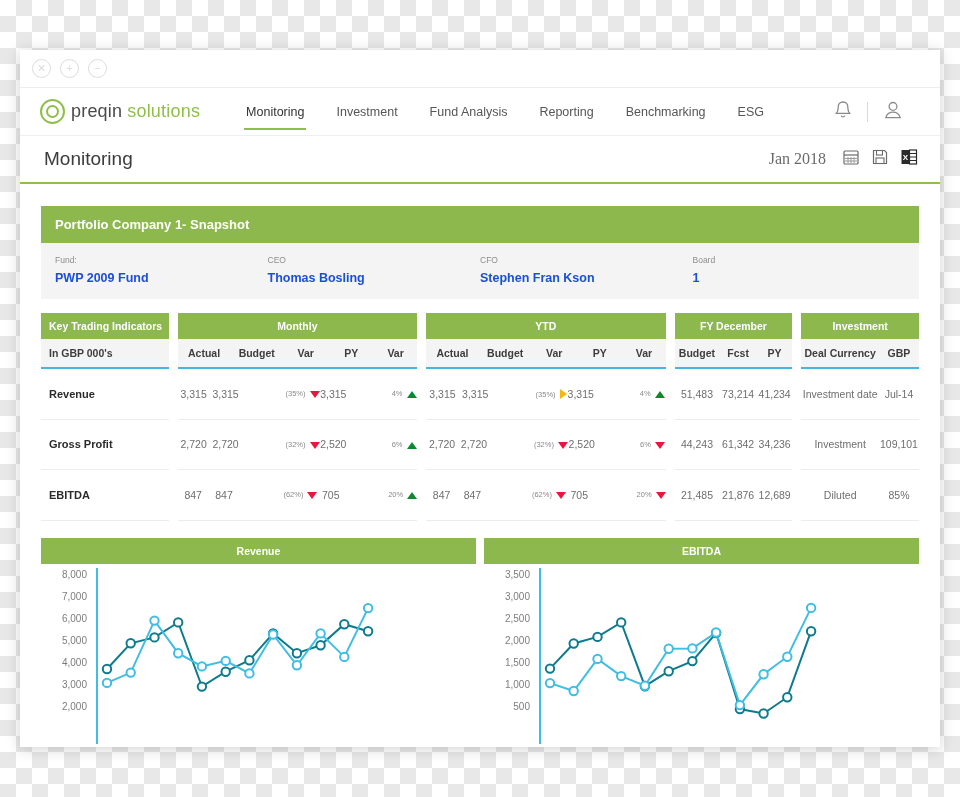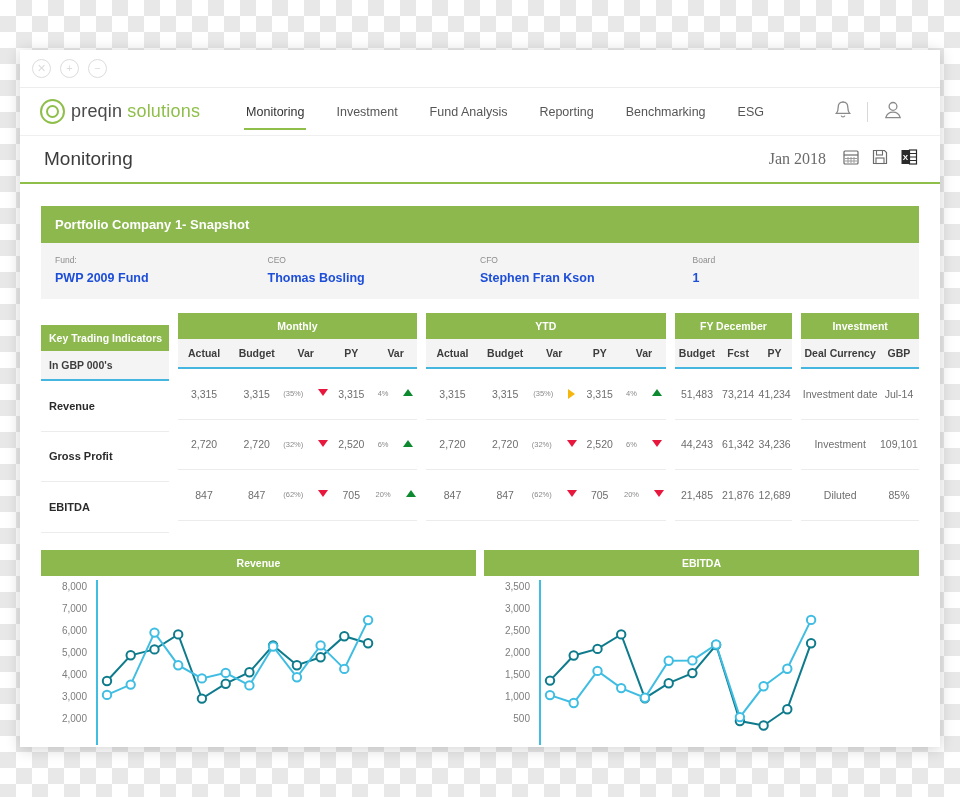--- a/index.html
+++ b/index.html
@@ -213,21 +213,21 @@
   .grp { display: flex; flex-direction: column; }
   .grp-head {
     background: #8cb84e;
     color: #fff;
     font-size: 10.5px;
     font-weight: bold;
     text-align: center;
     padding: 7px 4px;
     box-sizing: border-box;
   }
-  .grp-head.left { text-align: left; padding-left: 8px; margin-top: 12px; }
+  .grp-head.left { text-align: left; padding-left: 8px; }
   .grp-sub {
     background: #f4f4f4;
     display: flex;
     padding: 8px 0;
     box-sizing: border-box;
   }
   .grp-sub .sc {
     font-size: 10.5px;
     color: #3d3d3d;
     font-weight: bold;
@@ -248,23 +248,24 @@
   }
   .grp-row .rc.name {
     text-align: left;
     padding-left: 8px;
     color: #2b2b2b;
     font-weight: bold;
     font-size: 11px;
   }
   .var-cell {
     display: flex;
-    align-items: flex-start;
+    align-items: flex-end;
     justify-content: center;
-    gap: 15px;
+    gap: 4px;
+    margin-left: 44px;
   }
   .var-pct { font-size: 7.5px; color: #8a8a8a; }
   .tri { width: 0; height: 0; }
   .tri.down {
     border-left: 5px solid transparent;
     border-right: 5px solid transparent;
     border-top: 7px solid #e8173d;
   }
   .tri.up {
     border-left: 5px solid transparent;

